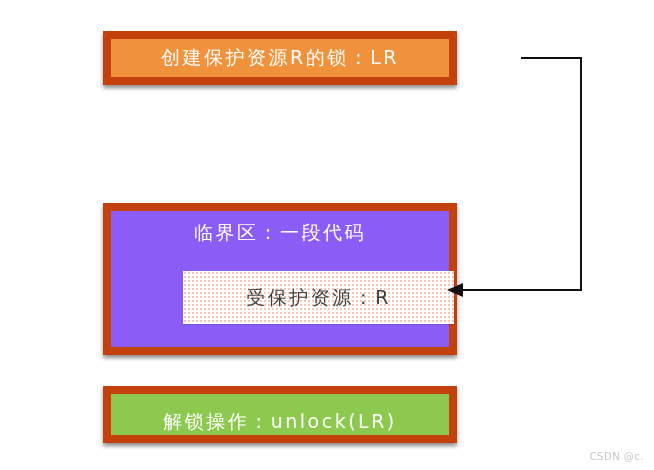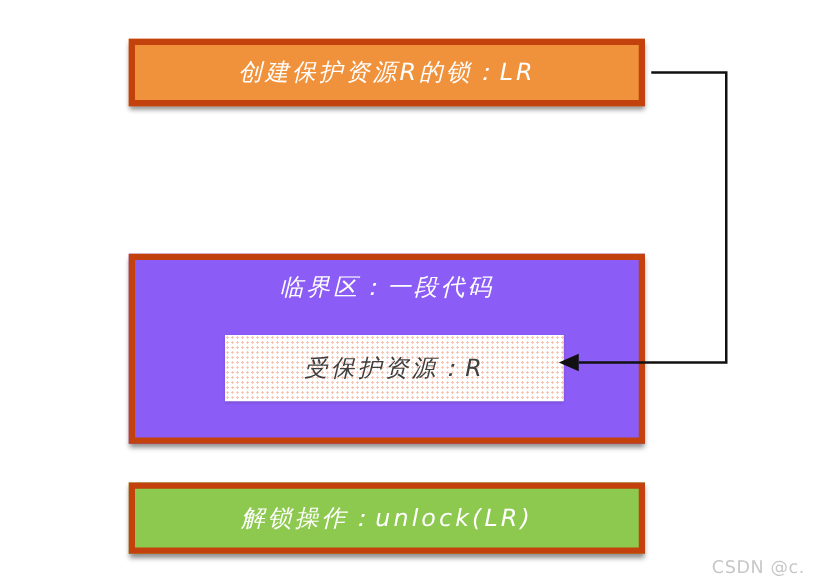--- a/index.html
+++ b/index.html
@@ -5,36 +5,35 @@
   html,body { margin:0; padding:0; background:#ffffff; }
   .canvas {
     position:relative;
     width:654px; height:470px;
     background:#ffffff;
     font-family:"DejaVu Sans", sans-serif;
     overflow:hidden;
   }
   .box {
     position:absolute;
-    left:103px; width:413px;
+    left:103px; width:354px;
     box-sizing:border-box;
-    border:5px solid #c2410c;
+    border:8px solid #c2410c;
     display:flex; align-items:center; justify-content:center;
     color:#ffffff;
     font-size:19px;
     letter-spacing:2.5px;
     box-shadow:0 3px 4px rgba(0,0,0,0.45);
     white-space:nowrap;
-    font-style:italic;
   }
   .box-create   { top:31px;  height:54px;  background:#F0913B; }
   .box-lock     { top:114px; height:56px;  background:#8DC94E; }
   .box-critical { top:203px; height:152px; background:#8b5cf6;
                   flex-direction:column; justify-content:flex-start; }
-  .box-unlock   { top:386px; height:57px;  background:#8DC94E; }
+  .box-unlock   { top:386px; height:57px;  background:#8DC94E;align-items:flex-end; }
   .critical-title { margin-top:9px; }
   .resource-box {
     position:absolute;
     left:72px; top:60px;
     width:271px; height:53px;
     background-color:#ffffff;
     background-image:radial-gradient(circle, rgba(240,150,120,0.55) 0.9px, rgba(0,0,0,0) 1px);
     background-size:4px 4px;
     display:flex; align-items:center; justify-content:center;
     color:#404040;
@@ -44,21 +43,21 @@
     text-align:right;
   }
   .arrow-layer {
     position:absolute; left:0; top:0;
     width:654px; height:470px;
     pointer-events:none;
   }
   .watermark {
     position:absolute;
     right:10px; bottom:8px;
-    font-size:14px;
+    font-size:10px;
     letter-spacing:0.5px;
     color:#c7c7c7;
   }
 </style>
 </head>
 <body>
 
 <div class="canvas">
 
   <div class="box box-create">

